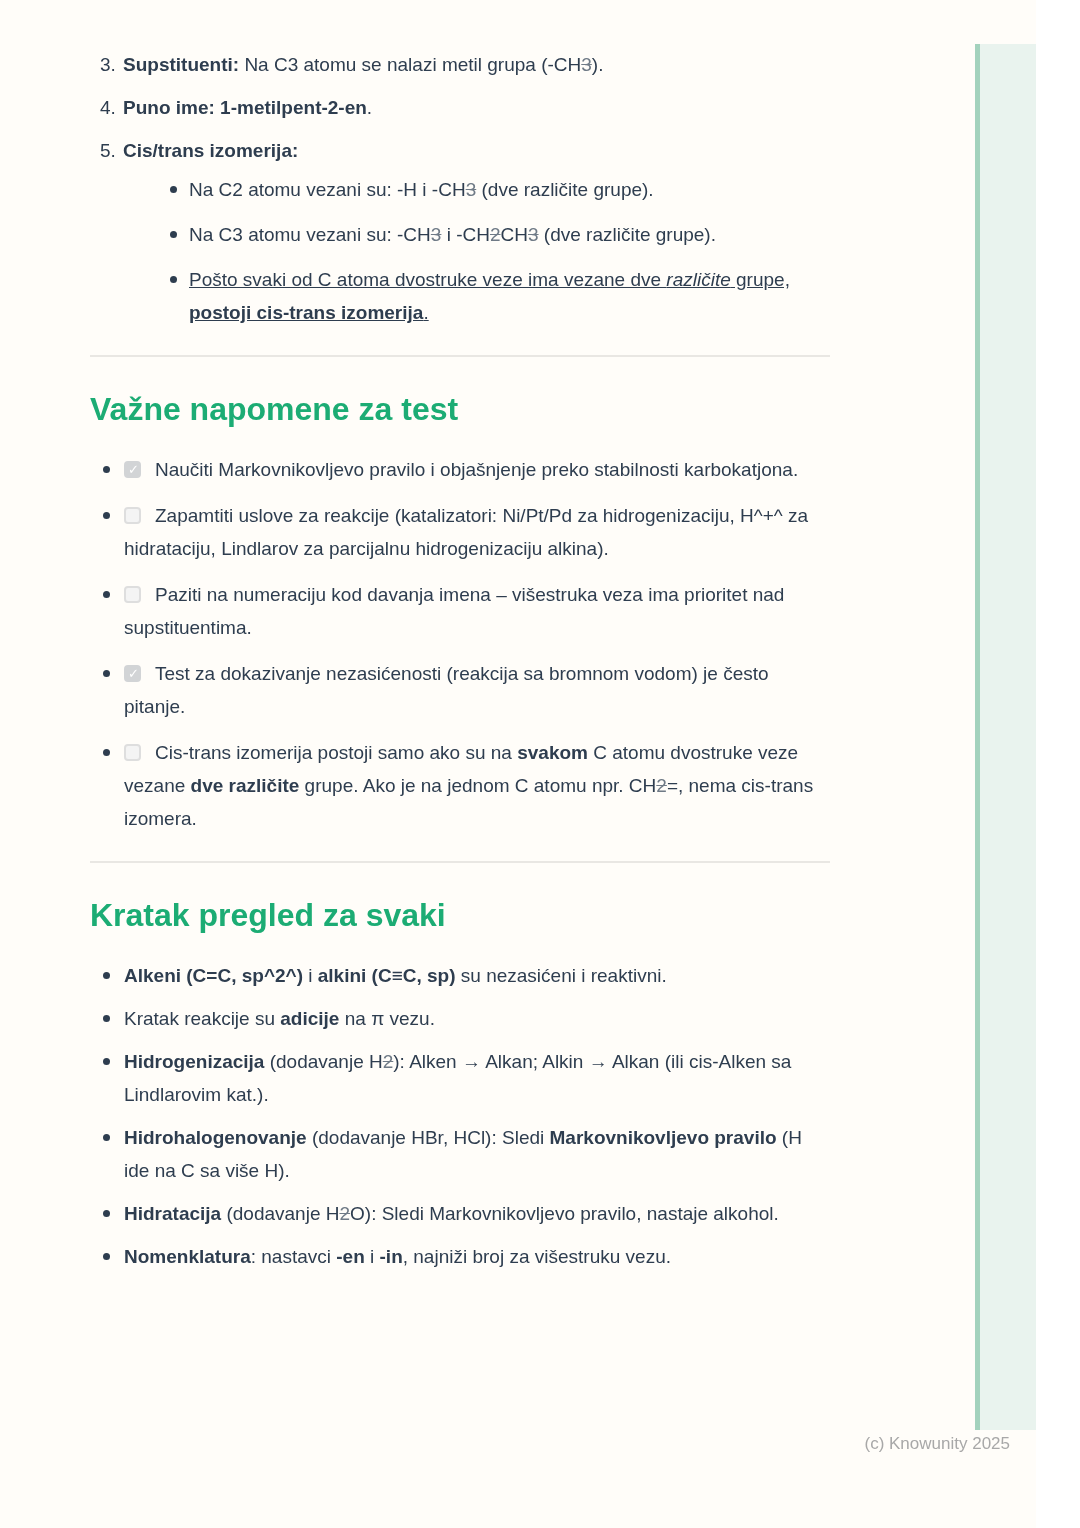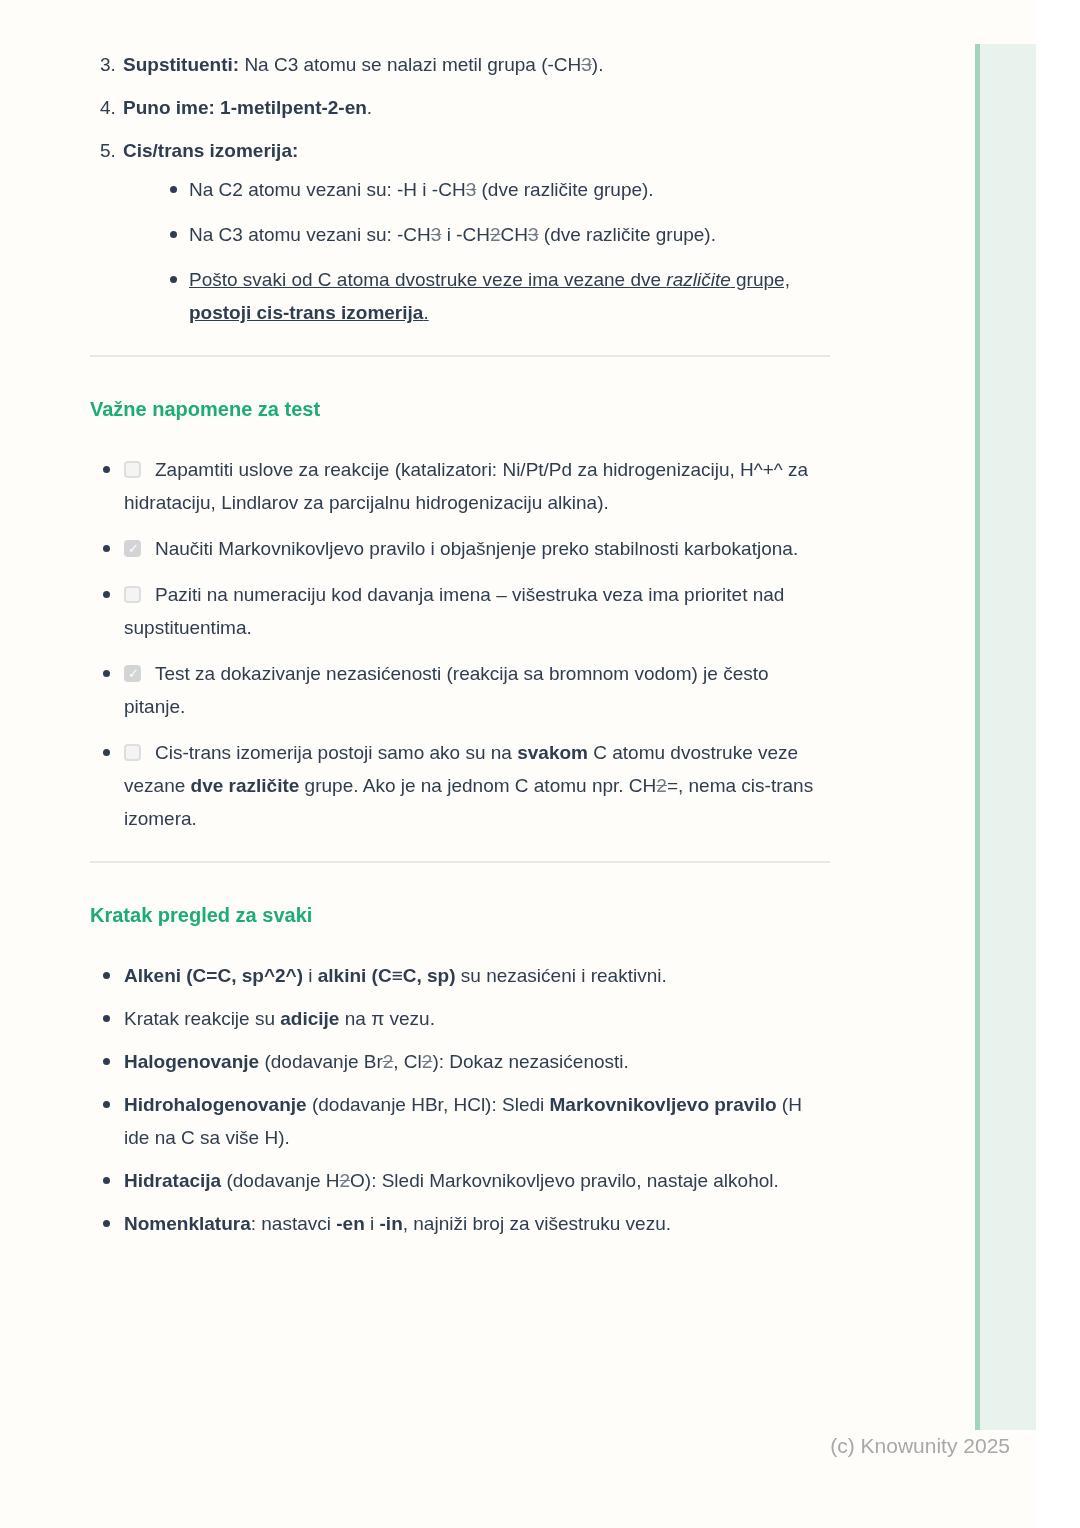--- a/index.html
+++ b/index.html
@@ -26,21 +26,21 @@
   .num{position:absolute;left:10px;top:0;}
 
   
   .sub-list{margin-top:6px;}
   .sub-item{position:relative;padding-left:66px;margin-bottom:12px;}
   .sub-item:last-child{margin-bottom:0;text-decoration:underline;}
   .sub-item::before{content:"";position:absolute;left:47px;top:13px;width:7px;height:7px;border-radius:50%;background:#2e3d4f;}
 
   .divider{border:none;border-top:2px solid #e9e7e3;margin:26px 0 0 0;width:740px;}
   .section-title{
-    font-size:20px;line-height:36px;font-weight:700;color:#1cac74;
+    font-size:32px;line-height:36px;font-weight:700;color:#1cac74;
     margin:34px 0 26px 0;
   }
 
   
   .check-item{position:relative;padding-left:34px;margin-bottom:13px;}
   .check-item::before{content:"";position:absolute;left:13px;top:13px;width:7px;height:7px;border-radius:50%;background:#2e3d4f;}
   .checkbox{
     display:inline-block;width:17px;height:17px;border-radius:4px;
     margin-right:14px;vertical-align:-2px;box-sizing:border-box;
     background:#f4f4f4;border:2px solid #dedede;position:relative;
@@ -48,21 +48,21 @@
   .checkbox[data-checked="true"]{background:#d2d4d6;border-color:#d2d4d6;}
   .checkbox[data-checked="true"]::after{
     content:"✓";position:absolute;left:2px;top:-10px;
     color:#ffffff;font-size:13px;font-weight:700;line-height:33px;
   }
 
   
   .plain-item{position:relative;padding-left:34px;margin-bottom:10px;}
   .plain-item::before{content:"";position:absolute;left:13px;top:13px;width:7px;height:7px;border-radius:50%;background:#2e3d4f;}
 
-  .footer{position:absolute;top:1434px;right:70px;font-size:21px;color:#a8a8a8;}
+  .footer{position:absolute;top:1434px;right:70px;font-size:17px;color:#a8a8a8;}
 </style>
 </head>
 <body>
 
 <div class="white-strip"></div>
 <div class="accent-bar"></div>
 
 <div class="content">
 
   <div>
@@ -90,24 +90,24 @@
       </div>
     </div>
   </div>
 
   <hr class="divider">
 
   <h2 class="section-title">Važne napomene za test</h2>
 
   <div>
     <div class="check-item">
-      <span class="checkbox" data-checked="false"></span><span class="rich"><span>Zapamtiti uslove za reakcije (katalizatori: Ni/Pt/Pd za hidrogenizaciju, H^+^ za hidrataciju, Lindlarov za parcijalnu hidrogenizaciju alkina).</span></span>
+      <span class="checkbox" data-checked="true"></span><span class="rich"><span>Naučiti Markovnikovljevo pravilo i objašnjenje preko stabilnosti karbokatjona.</span></span>
     </div>
     <div class="check-item">
-      <span class="checkbox" data-checked="true"></span><span class="rich"><span>Naučiti Markovnikovljevo pravilo i objašnjenje preko stabilnosti karbokatjona.</span></span>
+      <span class="checkbox" data-checked="false"></span><span class="rich"><span>Zapamtiti uslove za reakcije (katalizatori: Ni/Pt/Pd za hidrogenizaciju, H^+^ za hidrataciju, Lindlarov za parcijalnu hidrogenizaciju alkina).</span></span>
     </div>
     <div class="check-item">
       <span class="checkbox" data-checked="false"></span><span class="rich"><span>Paziti na numeraciju kod davanja imena – višestruka veza ima prioritet nad supstituentima.</span></span>
     </div>
     <div class="check-item">
       <span class="checkbox" data-checked="true"></span><span class="rich"><span>Test za dokazivanje nezasićenosti (reakcija sa bromnom vodom) je često pitanje.</span></span>
     </div>
     <div class="check-item">
       <span class="checkbox" data-checked="false"></span><span class="rich"><span>Cis-trans izomerija postoji samo ako su na </span><span class="b">svakom</span><span> C atomu dvostruke veze vezane </span><span class="b">dve različite</span><span> grupe. Ako je na jednom C atomu npr. CH</span><span class="st">2</span><span>=, nema cis-trans izomera.</span></span>
     </div>
@@ -118,21 +118,21 @@
   <h2 class="section-title">Kratak pregled za svaki</h2>
 
   <div>
     <div class="plain-item">
       <span class="rich"><span class="b">Alkeni (C=C, sp^2^)</span><span> i </span><span class="b">alkini (C≡C, sp)</span><span> su nezasićeni i reaktivni.</span></span>
     </div>
     <div class="plain-item">
       <span class="rich"><span>Kratak reakcije su </span><span class="b">adicije</span><span> na π vezu.</span></span>
     </div>
     <div class="plain-item">
-      <span class="rich"><span class="b">Halogenovanje</span><span> (dodavanje Br</span><span class="st">2</span><span>, Cl</span><span class="st">2</span><span>): Dokaz nezasićenosti.</span></span>
+      <span class="rich"><span class="b">Hidrogenizacija</span><span> (dodavanje H</span><span class="st">2</span><span>): Alken → Alkan; Alkin → Alkan (ili cis-Alken sa Lindlarovim kat.).</span></span>
     </div>
     <div class="plain-item">
       <span class="rich"><span class="b">Hidrohalogenovanje</span><span> (dodavanje HBr, HCl): Sledi </span><span class="b">Markovnikovljevo pravilo</span><span> (H ide na C sa više H).</span></span>
     </div>
     <div class="plain-item">
       <span class="rich"><span class="b">Hidratacija</span><span> (dodavanje H</span><span class="st">2</span><span>O): Sledi Markovnikovljevo pravilo, nastaje alkohol.</span></span>
     </div>
     <div class="plain-item">
       <span class="rich"><span class="b">Nomenklatura</span><span>: nastavci </span><span class="b">-en</span><span> i </span><span class="b">-in</span><span>, najniži broj za višestruku vezu.</span></span>
     </div>

